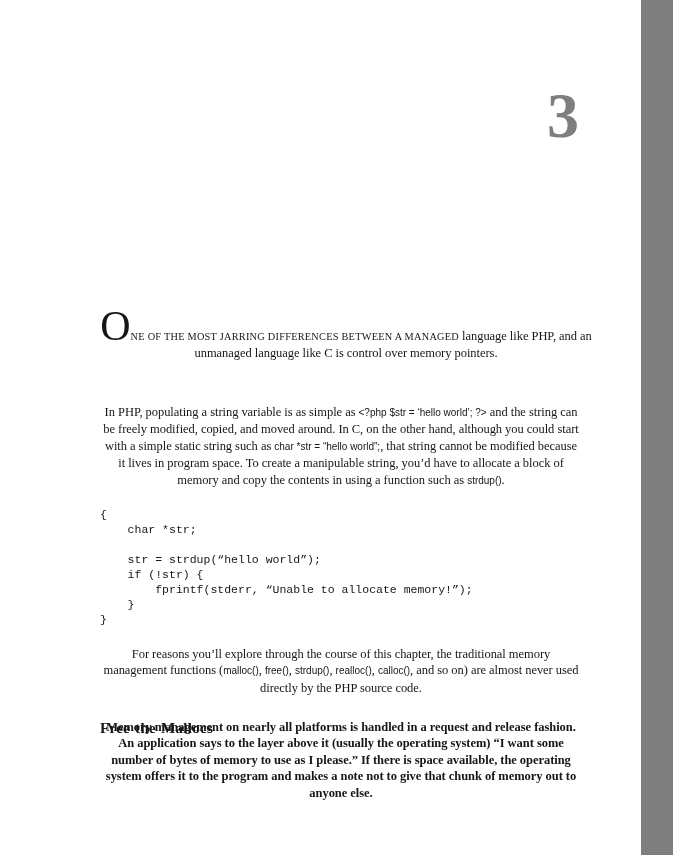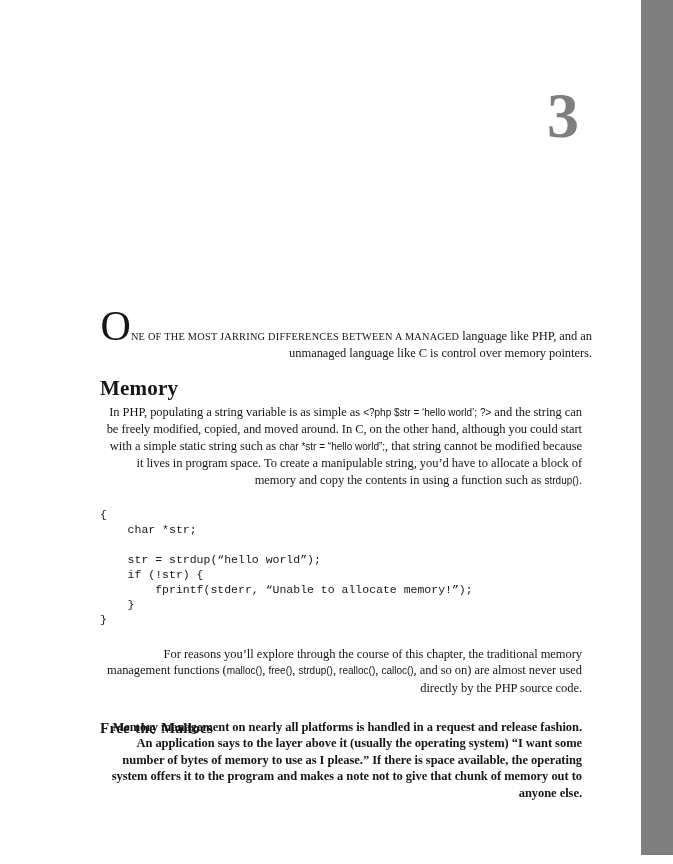--- a/index.html
+++ b/index.html
@@ -36,21 +36,21 @@
     font-size: 30px;
     letter-spacing: 0.5px;
     word-spacing: 7px;
     padding-right: 2px;
     white-space: nowrap;
   }
   .para {
     font-size: 12.5px;
     line-height: 16.4px;
     letter-spacing: -0.05px;
-    text-align: right;
+    text-align: center;
   }
   .intro { top: 318px; width: 492px; }
   .dropcap {
     font-size: 42px;
     line-height: 16.4px;
     font-weight: normal;
   }
   .sc { font-size: 10.3px; letter-spacing: 0.25px; }
   .h-memory {
     top: 376px;
@@ -88,21 +88,20 @@
 
 <div id="page">
 
   <div class="edge-bar" style="background-color: rgb(126, 126, 126);"></div>
 
   <div class="col chapter-number" style="color: rgb(126, 126, 126);">3</div>
 
 
   <p class="col para intro"><span class="dropcap">O</span><span class="sc">NE OF THE MOST JARRING DIFFERENCES BETWEEN A MANAGED</span><span> language like PHP, and an unmanaged language like C is control over memory pointers.</span></p>
 
-  <h2 class="col h-memory">Memory</h2>
 
   <p class="col para p1"><span>In PHP, populating a string variable is as simple as </span><code class="icode">&lt;?php $str = ‘hello world’; ?&gt;</code><span> and the string can be freely modified, copied, and moved around. In C, on the other hand, although you could start with a simple static string such as </span><code class="icode">char *str = “hello world”;</code><span>, that string cannot be modified because it lives in program space. To create a manipulable string, you’d have to allocate a block of memory and copy the contents in using a function such as </span><code class="icode">strdup()</code><span>.</span></p>
 
   <pre class="col codeblock">{
     char *str;
 
     str = strdup(“hello world”);
     if (!str) {
         fprintf(stderr, “Unable to allocate memory!”);
     }

